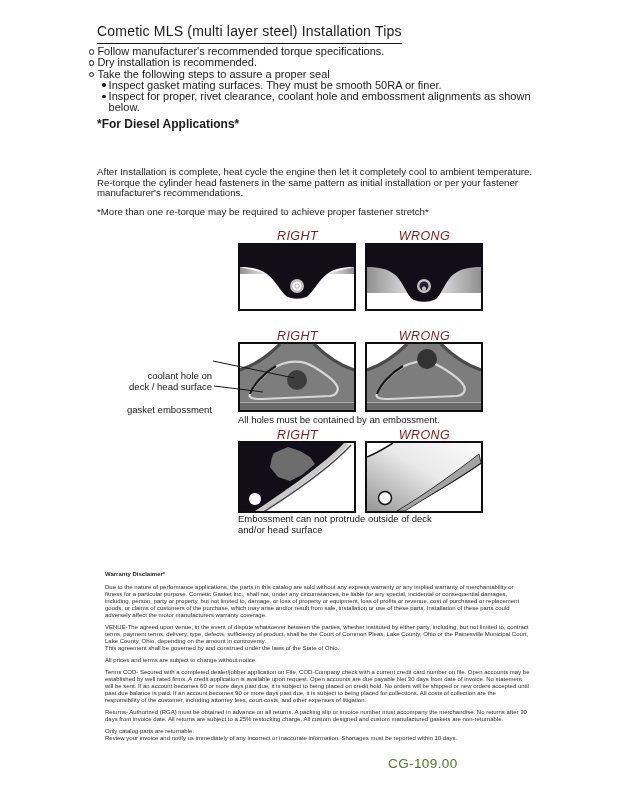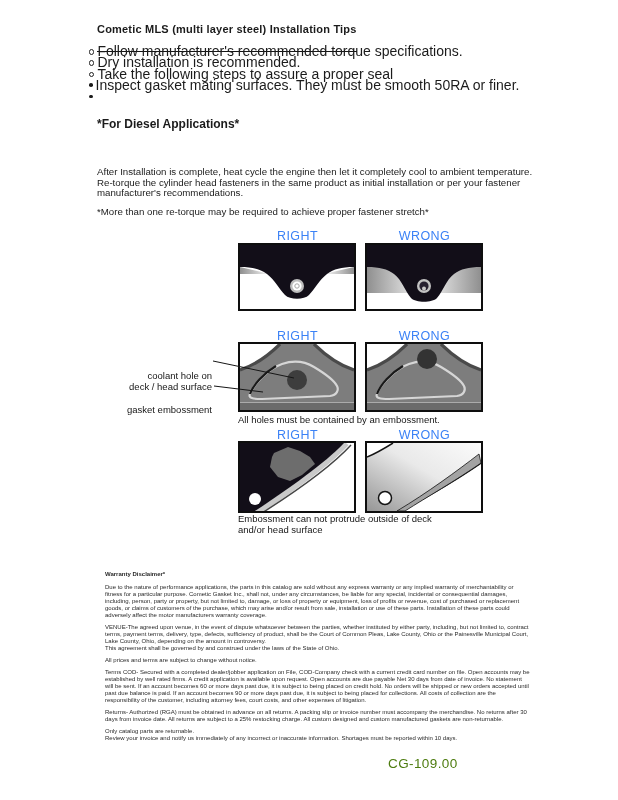--- a/index.html
+++ b/index.html
@@ -3,40 +3,40 @@
 <meta charset="utf-8">
 <style>
   html,body{margin:0;padding:0;background:#fff;}
   .page{
     position:relative;width:618px;height:800px;background:#fff;overflow:hidden;
     font-family:"Liberation Sans","DejaVu Sans",sans-serif;color:#1b1b1b;
   }
   .abs{position:absolute;}
   
   .title{
-    left:97px;top:23px;font-size:11px;font-weight:bold;letter-spacing:.2px;
-    border-bottom:1.6px solid #151515;padding-bottom:16px;display:inline-block;
+    left:97px;top:23px;font-size:14px;font-weight:normal;letter-spacing:.2px;
+    border-bottom:1.6px solid #151515;padding-bottom:4px;display:inline-block;
   }
   
-  .bullets{left:89px;top:46px;font-size:14px;line-height:11.3px;width:460px;}
+  .bullets{left:89px;top:46px;font-size:11px;line-height:11.3px;width:460px;}
   .bullet{display:flex;align-items:flex-start;}
   .b-circ{
     flex:0 0 auto;width:3.4px;height:3.4px;border:1px solid #222;border-radius:50%;
     margin:3.2px 3px 0 0;
   }
-  .subbullets{}
+  .subbullets{margin-left:13px;}
   .b-dot{flex:0 0 auto;width:3.6px;height:3.6px;background:#1b1b1b;border-radius:50%;margin:3.4px 3px 0 0;}
   
   .diesel-h{left:97px;top:117px;font-size:12px;font-weight:bold;}
   .para{left:97px;width:452px;font-size:9.7px;line-height:10.6px;}
   .p1{top:135px;}
   .p2{top:167px;}
   .note{top:207px;}
   
-  .dlabel{font-size:12.5px;letter-spacing:.4px;width:119px;text-align:center;color:#3b82f6;}
+  .dlabel{font-size:12.5px;letter-spacing:.4px;width:119px;text-align:center;color:#7f1d1d;font-style:italic;}
   .dbox{border:2.5px solid #0e0e0e;width:114px;background:#fff;}
   .dbox svg{display:block;}
   .caption{font-size:9.5px;line-height:10.8px;color:#161616;}
   .sidelabels{left:100px;width:112px;text-align:right;font-size:9.5px;line-height:11px;color:#161616;margin-top:27px;}
   
   .warranty{left:105px;top:571px;width:426px;font-size:6px;line-height:7px;color:#2a2a2a;}
   .warranty p{margin:0 0 5px 0;}
   .warranty .wh{font-weight:bold;margin-bottom:6px;}
   .pagecode{left:388px;top:756px;font-size:13.5px;letter-spacing:.4px;color:#4d7c0f;}
   .overlay{pointer-events:none;}
@@ -61,26 +61,27 @@
       <span class="b-circ"></span>
       <span>Take the following steps to assure a proper seal</span>
     </div>
     <div class="subbullets">
       <div class="bullet">
         <span class="b-dot"></span>
         <span>Inspect gasket mating surfaces.  They must be smooth 50RA or finer.</span>
       </div>
       <div class="bullet">
         <span class="b-dot"></span>
+        <span>Inspect for proper, rivet clearance, coolant hole and embossment alignments as shown below.</span>
       </div>
     </div>
   </div>
 
   <div class="abs diesel-h">*For Diesel Applications*</div>
-  <div class="abs para p2">After Installation is complete, heat cycle the engine then let it completely cool to ambient temperature. Re-torque the cylinder head fasteners in the same product as initial installation or per your fastener manufacturer's recommendations.</div>
+  <div class="abs para p2">After Installation is complete, heat cycle the engine then let it completely cool to ambient temperature. Re-torque the cylinder head fasteners in the same pattern as initial installation or per your fastener manufacturer's recommendations.</div>
   <div class="abs para note">*More than one re-torque may be required to achieve proper fastener stretch*</div>
 
   <div class="abs dlabel" style="left:238px;top:229px;">RIGHT</div>
   <div class="abs dlabel" style="left:365px;top:229px;">WRONG</div>
 
   <div class="abs dbox" style="left:238px;top:243px;height:64px;">
     <svg width="114" height="64" viewBox="0 0 114 64">
       <defs>
         <linearGradient id="g1a" x1="0" y1="0" x2="1" y2="0">
           <stop offset="0" stop-color="#8f8f8f"></stop>

